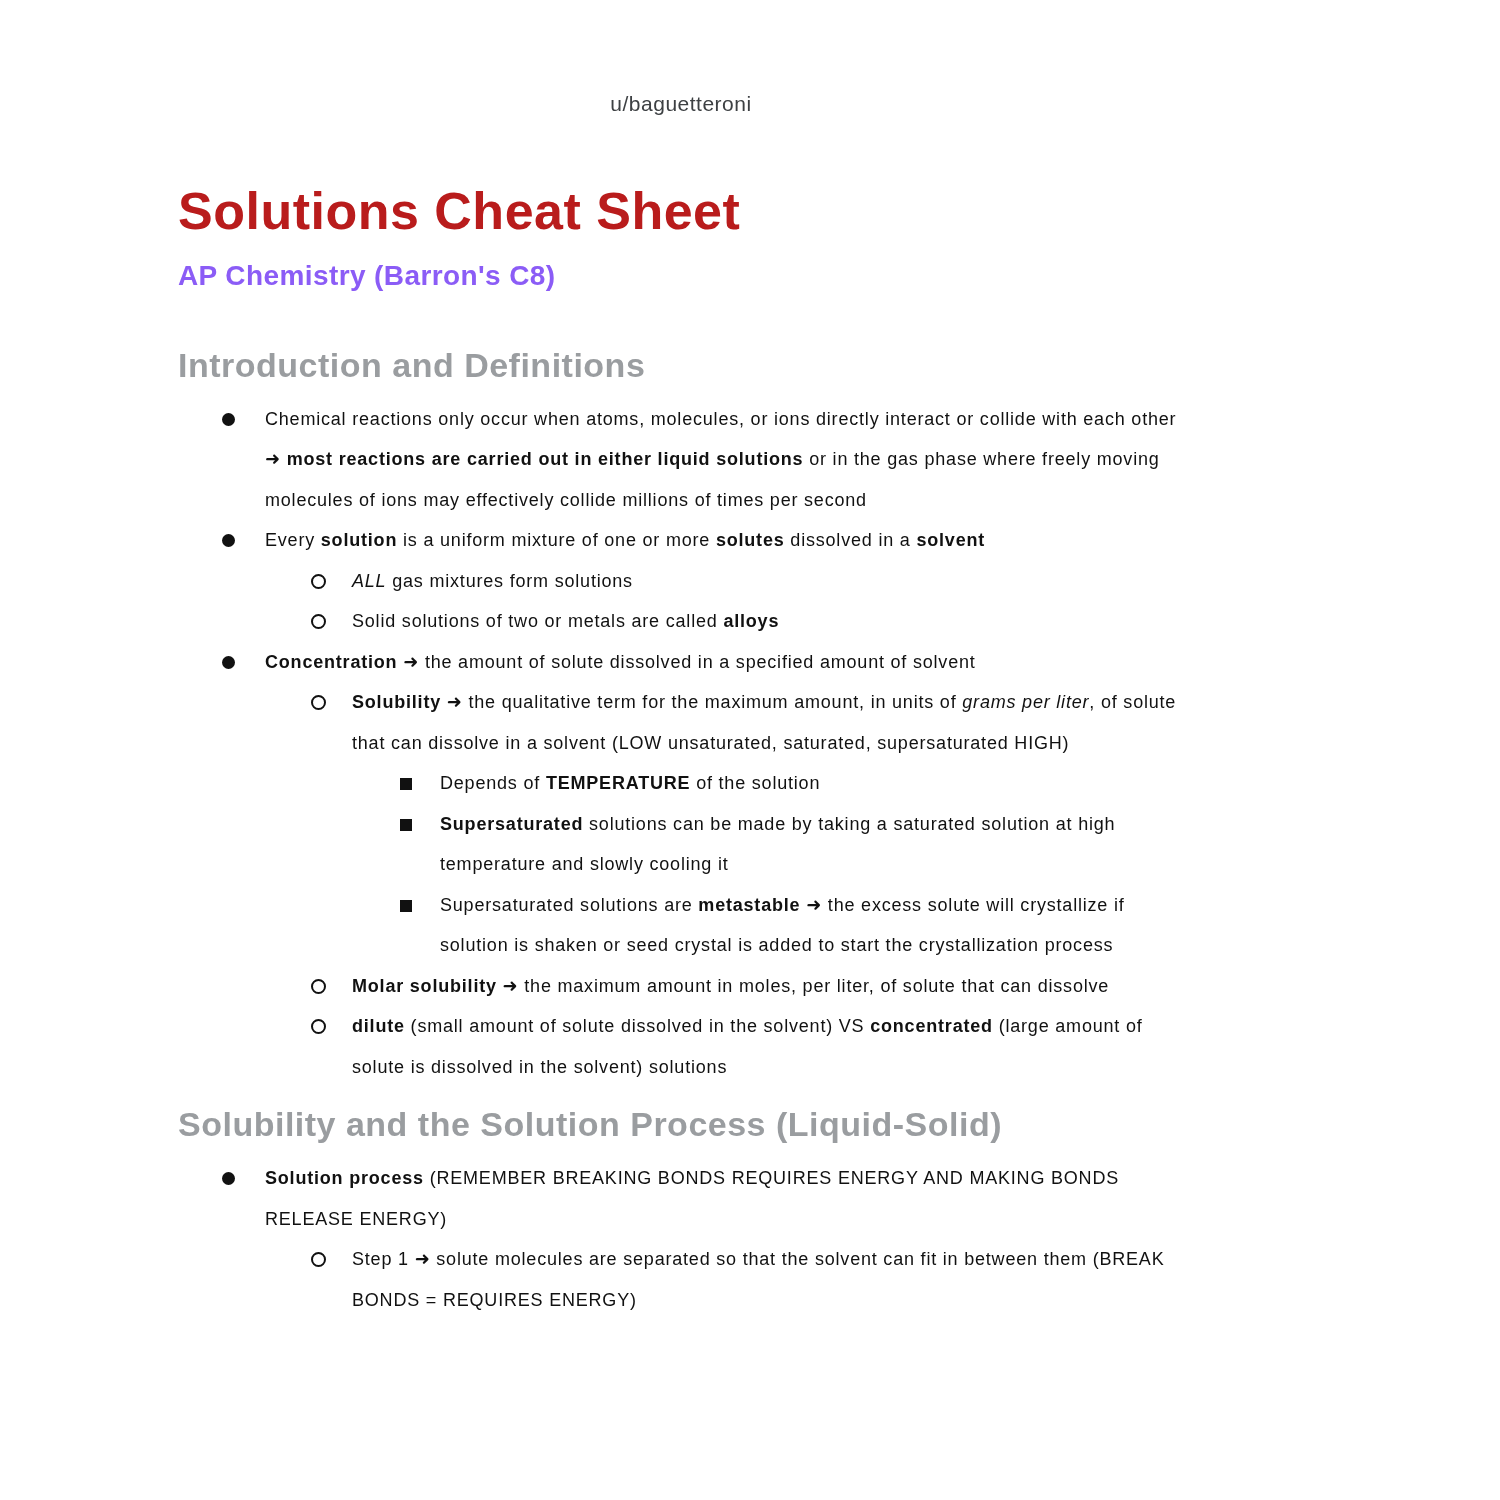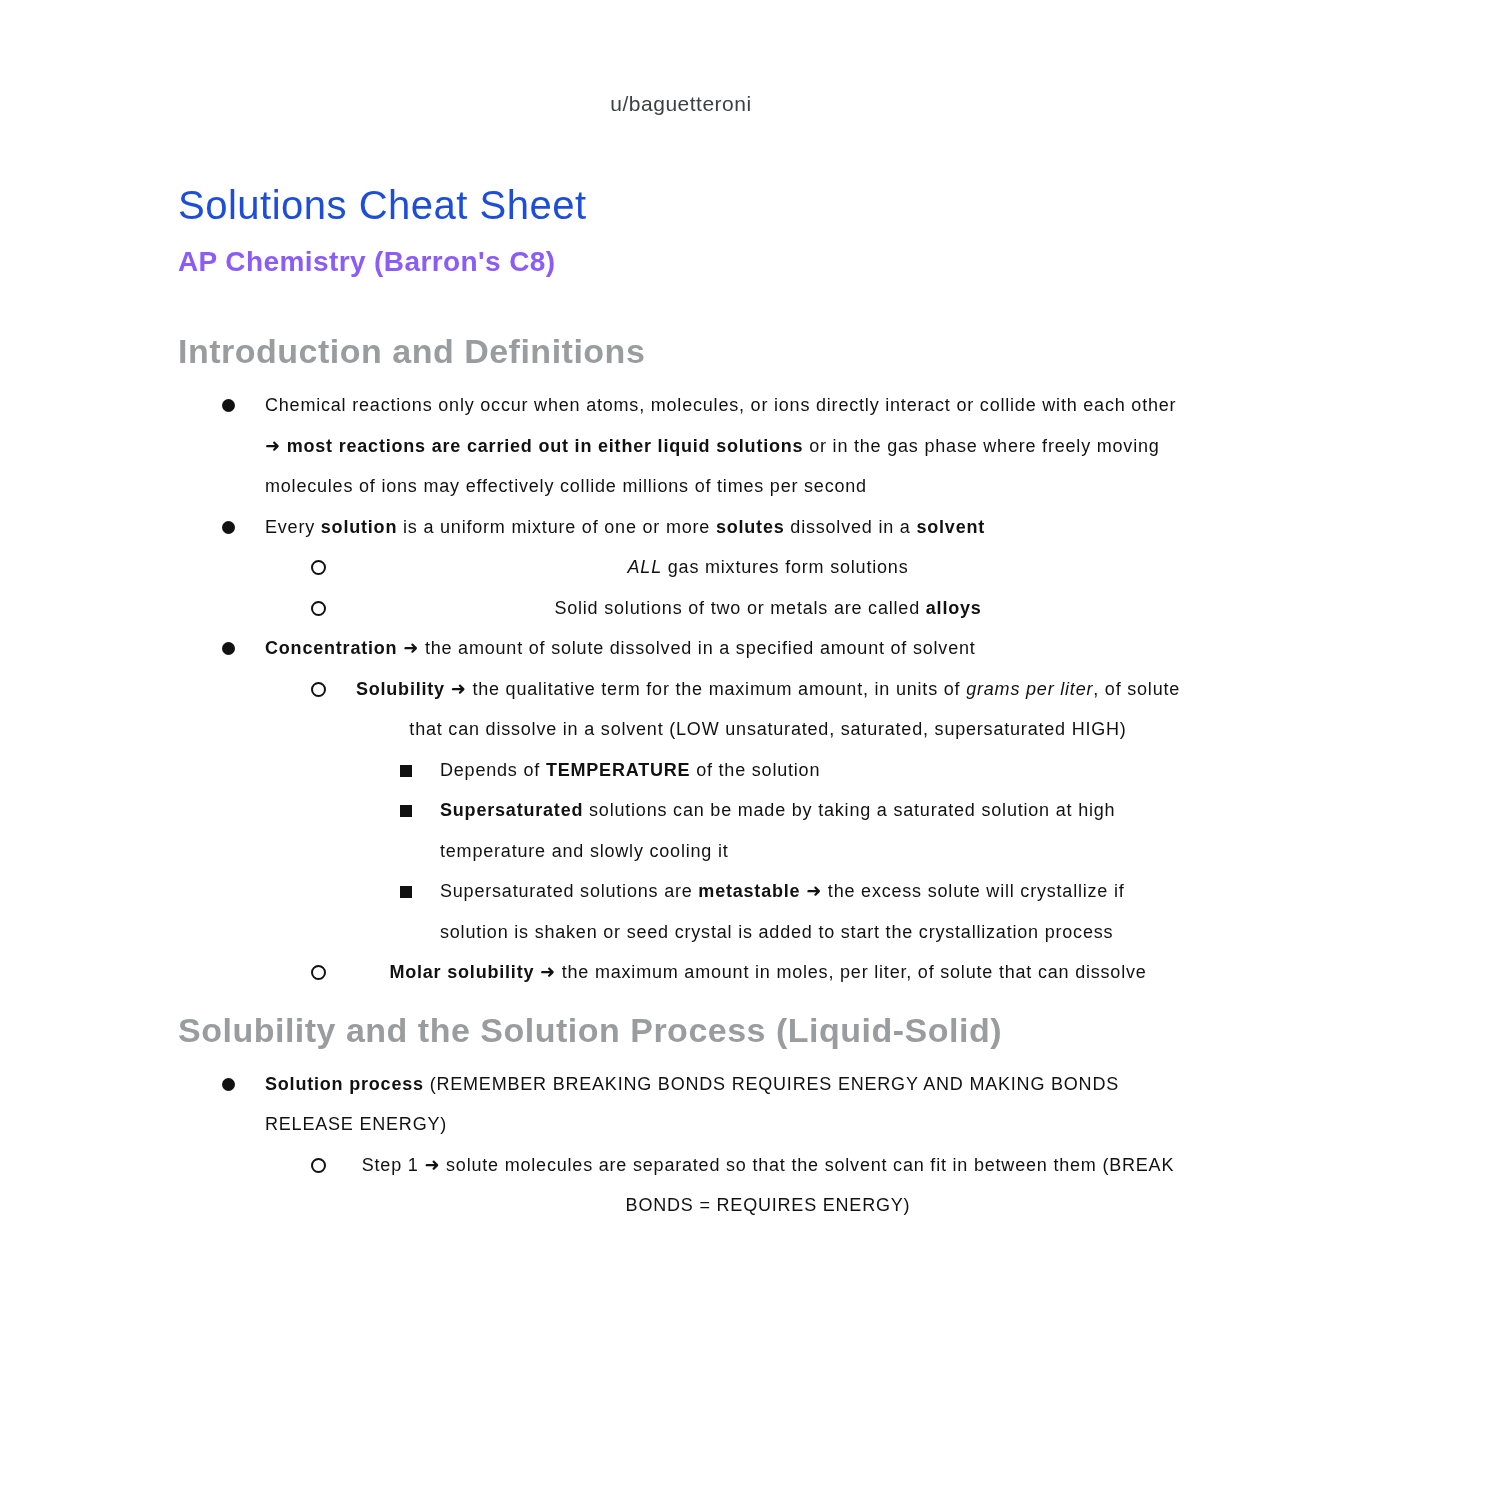--- a/index.html
+++ b/index.html
@@ -24,25 +24,25 @@
   }
   .doc-header {
     padding-top: 92px;
     text-align: center;
     font-size: 21px;
     letter-spacing: 0.5px;
     color: #3d4043;
   }
   .doc-title {
     margin: 66px 0 0 0;
-    font-size: 40px;
+    font-size: 52px;
     line-height: 1.15;
-    font-weight: 400;
+    font-weight: 700;
     letter-spacing: 0.5px;
-    color: #1d4ed8;
+    color: #b91c1c;
   }
   .doc-subtitle {
     margin-top: 18px;
     font-size: 28px;
     font-weight: 700;
     letter-spacing: 0.4px;
     color: #8b5cf6;
   }
   .doc-section h2 {
     margin: 54px 0 0 0;
@@ -61,21 +61,21 @@
     padding: 0;
     font-size: 18px;
     line-height: 40.5px;
     letter-spacing: 0.8px;
     color: #111111;
   }
   ul.bullet-list b { font-weight: 700; }
   ul.bullet-list i { font-style: italic; }
   li.bullet-item { position: relative; margin: 0; }
   li.lv1 { padding-left: 87px; }
-  li.lv2 { padding-left: 174px; text-align: center; }
+  li.lv2 { padding-left: 174px; }
   li.lv3 { padding-left: 262px; }
   .bullet-marker {
     position: absolute;
     display: inline-block;
   }
   .m1 {
     left: 44px; top: 14px;
     width: 13px; height: 13px;
     background: #111; border-radius: 50%;
   }
@@ -145,20 +145,24 @@
   <li class="bullet-item lv3">
     <span class="bullet-marker m3"></span>
     <span class="item-text"><span>Supersaturated solutions are </span><b>metastable</b><span> ➜ the excess solute will crystallize if solution is shaken or seed crystal is added to start the crystallization process</span></span>
   </li>
 
   <li class="bullet-item lv2">
     <span class="bullet-marker m2"></span>
     <span class="item-text"><b>Molar solubility</b><span> ➜ the maximum amount in moles, per liter, of solute that can dissolve</span></span>
   </li>
 
+  <li class="bullet-item lv2">
+    <span class="bullet-marker m2"></span>
+    <span class="item-text"><b>dilute</b><span> (small amount of solute dissolved in the solvent) VS </span><b>concentrated</b><span> (large amount of solute is dissolved in the solvent) solutions</span></span>
+  </li>
 </ul>
   </section>
 
   <section class="doc-section">
     <h2>Solubility and the Solution Process (Liquid-Solid)</h2>
     <ul class="bullet-list">
   <li class="bullet-item lv1">
     <span class="bullet-marker m1"></span>
     <span class="item-text"><b>Solution process</b><span> (REMEMBER BREAKING BONDS REQUIRES ENERGY AND MAKING BONDS RELEASE ENERGY)</span></span>
   </li>

